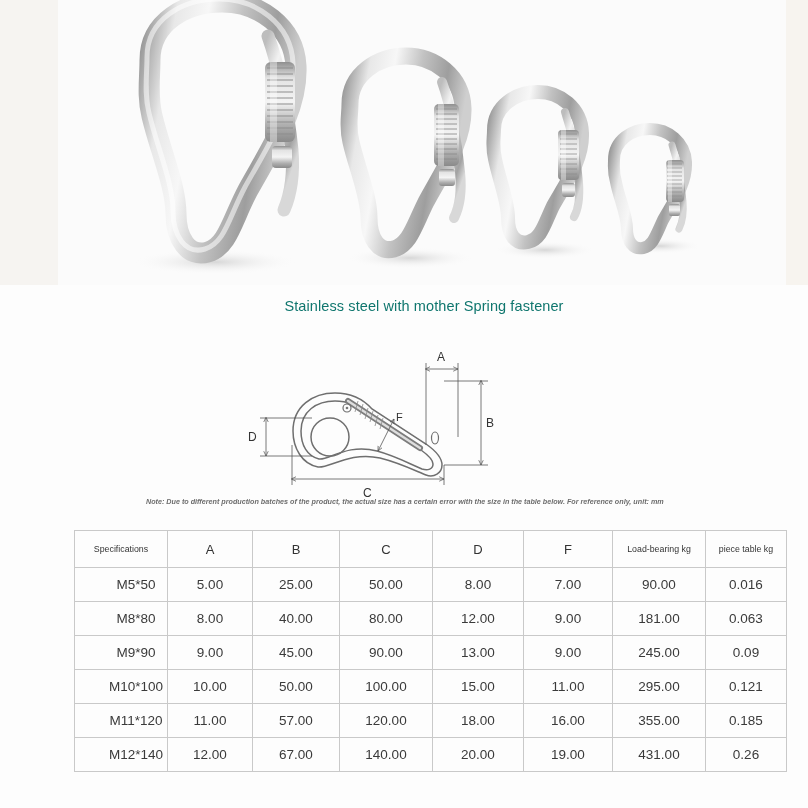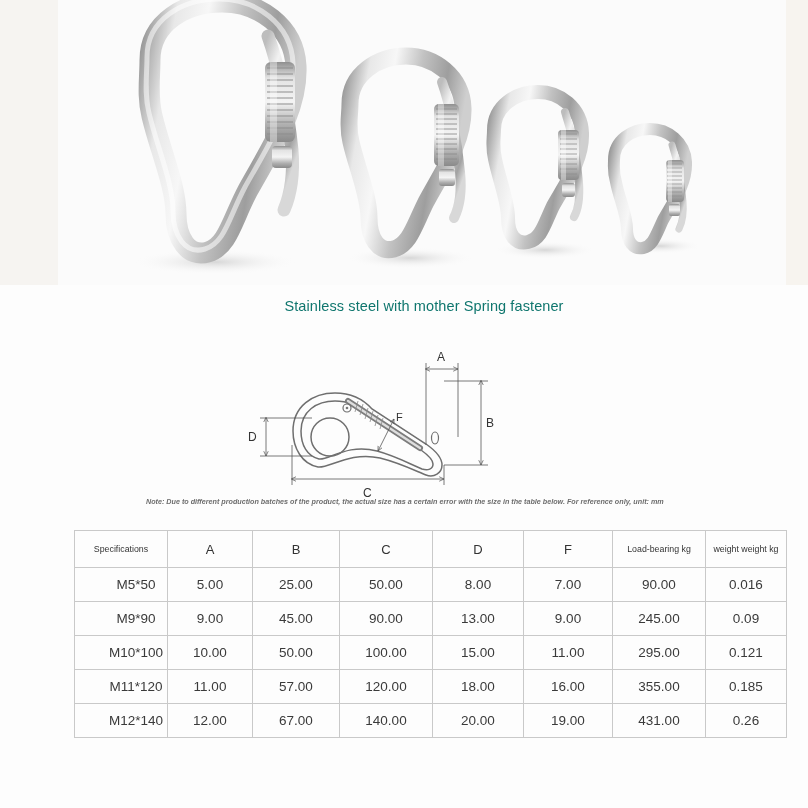--- a/index.html
+++ b/index.html
@@ -387,35 +387,45 @@
     <table class="spec">
       <thead>
         <tr>
           <td class="c-spec small">Specifications</td>
           <td class="c-a">A</td>
           <td class="c-b">B</td>
           <td class="c-c">C</td>
           <td class="c-d">D</td>
           <td class="c-f">F</td>
           <td class="c-load small">Load-bearing kg</td>
-          <td class="c-weight small">weight weight kg</td>
+          <td class="c-weight small">piece table kg</td>
         </tr>
       </thead>
       <tbody>
         <tr>
           <td class="spec-col">M5*50</td>
           <td>5.00</td>
           <td>25.00</td>
           <td>50.00</td>
           <td>8.00</td>
           <td>7.00</td>
           <td>90.00</td>
           <td>0.016</td>
         </tr>
         <tr>
+          <td class="spec-col">M8*80</td>
+          <td>8.00</td>
+          <td>40.00</td>
+          <td>80.00</td>
+          <td>12.00</td>
+          <td>9.00</td>
+          <td>181.00</td>
+          <td>0.063</td>
+        </tr>
+        <tr>
           <td class="spec-col">M9*90</td>
           <td>9.00</td>
           <td>45.00</td>
           <td>90.00</td>
           <td>13.00</td>
           <td>9.00</td>
           <td>245.00</td>
           <td>0.09</td>
         </tr>
         <tr>

